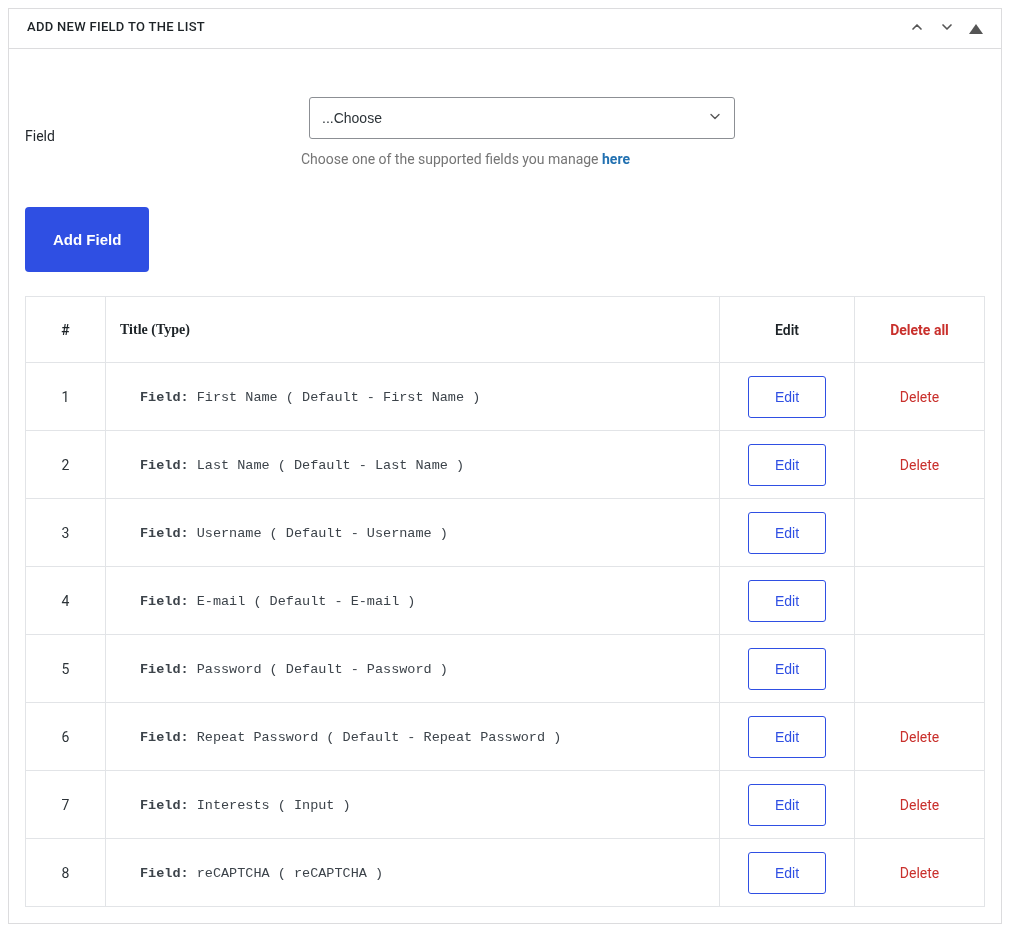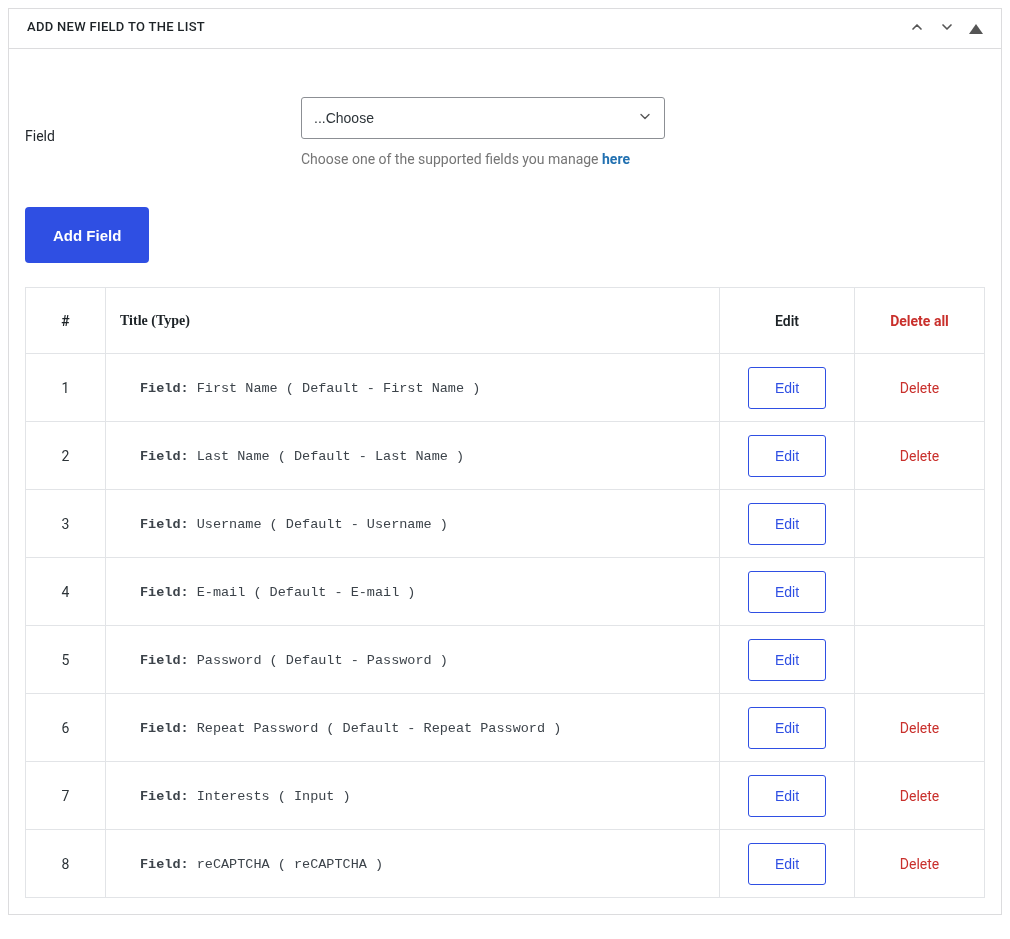--- a/index.html
+++ b/index.html
@@ -59,21 +59,22 @@
     flex: 0 0 240px;
     font-size: 14px;
     color: #23282d;
     padding-top: 8px;
   }
   .field-control-wrap {
     flex: 0 0 auto;
   }
   .select-wrap {
     position: relative;
-    width: 364px;
+    width: 426px;
+    margin-left: 8px;
   }
   .select {
     width: 100%;
     height: 42px;
     padding: 8px 36px 8px 12px;
     border: 1px solid #8c8f94;
     border-radius: 3px;
     background: #fff;
     font-size: 14px;
     color: #2c3338;
@@ -97,21 +98,21 @@
   .help-text a {
     color: #2271b1;
     text-decoration: none;
     font-weight: bold;
   }
   .btn-primary {
     display: inline-flex;
     align-items: center;
     justify-content: center;
     padding: 0 28px;
-    height: 56px;
+    height: 65px;
     background: #2f4fe3;
     color: #fff;
     border: none;
     border-radius: 4px;
     font-size: 15px;
     font-weight: 600;
     cursor: pointer;
   }
 
   .fields-table {

